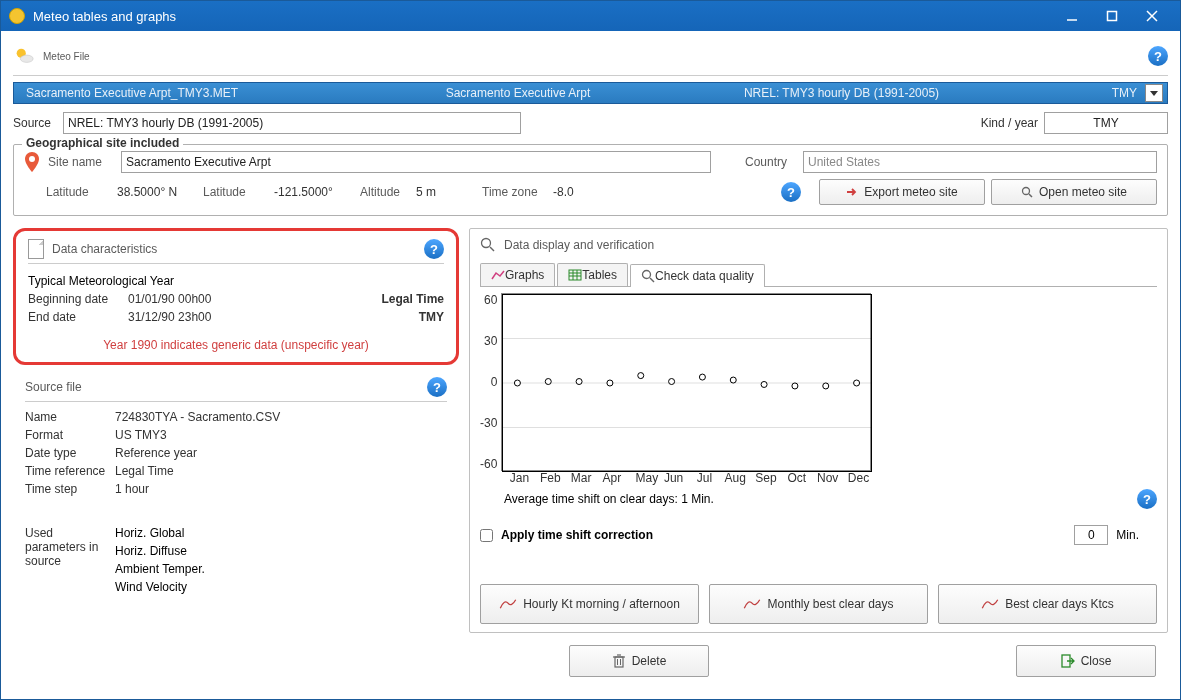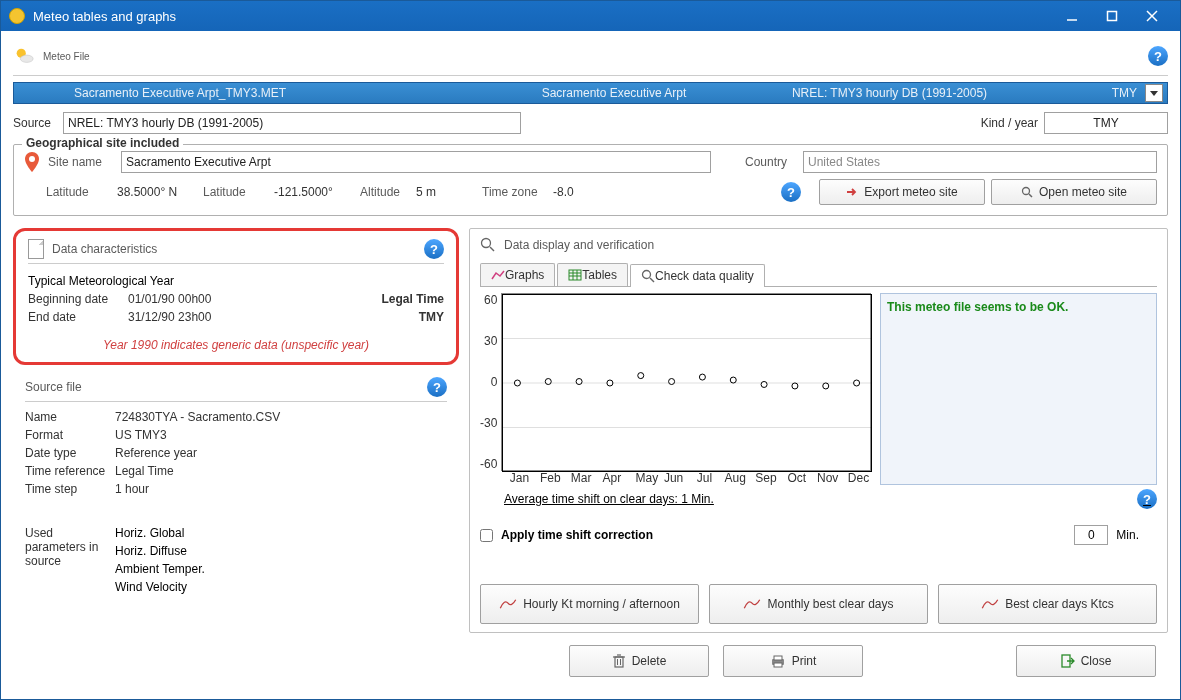--- a/index.html
+++ b/index.html
@@ -14,21 +14,21 @@
 
 .content { flex: 1; padding: 10px 12px; display: flex; flex-direction: column; gap: 2px; overflow: hidden; }
 
 .meteo-header { display: flex; align-items: center; padding: 4px 0 8px 0; border-bottom: 1px solid #ccc; }
 .meteo-header .sun-icon { width: 22px; height: 22px; margin-right: 8px; position: relative; }
 .meteo-header .sun-icon svg { width: 22px; height: 22px; }
 .meteo-header h2 { font-size: 10px; font-weight: normal; color: #5a5a5a; flex: 1; }
 .help-icon { width: 20px; height: 20px; border-radius: 50%; background: linear-gradient(to bottom, #4da6ff, #1a6fc4); color: #fff; display: flex; align-items: center; justify-content: center; font-weight: bold; font-size: 13px; cursor: pointer; }
 
 .file-bar { height: 22px; background: linear-gradient(to bottom, #3a8fd4, #2a7bc0); border: 1px solid #1a5a99; display: flex; align-items: center; color: #e8f0f8; padding: 0 4px; margin-top: 4px; }
-.file-bar .seg { flex: none; padding: 0 8px; white-space: nowrap; margin-left: 48px; }
+.file-bar .seg { flex: none; padding: 0 8px; white-space: nowrap; }
 .file-bar .seg1 { width: 380px; }
 .file-bar .seg2 { width: 240px; text-align: center; }
 .file-bar .seg3 { flex: 1; text-align: center; }
 .file-bar .seg4 { width: 100px; text-align: right; }
 .file-bar .chev { width: 18px; height: 18px; border: 1px solid #888; background: #fff; display: flex; align-items: center; justify-content: center; cursor: pointer; }
 .file-bar .chev::after { content: ""; border-left: 4px solid transparent; border-right: 4px solid transparent; border-top: 5px solid #333; }
 
 .row { display: flex; align-items: center; gap: 6px; margin-top: 6px; }
 .label { color: #333; white-space: nowrap; }
 .input { height: 22px; border: 1px solid #a0a0a0; padding: 0 4px; background: #fff; display: flex; align-items: center; }
@@ -51,35 +51,35 @@
 .red-box { border: 3px solid #e53935; border-radius: 12px; padding: 8px 12px 10px 12px; }
 .panel-title { display: flex; align-items: center; gap: 8px; color: #5a5a5a; font-size: 13px; padding-bottom: 4px; border-bottom: 1px solid #ccc; }
 .panel-title .spacer { flex: 1; }
 .doc-icon { width: 16px; height: 20px; background: #fff; border: 1px solid #999; position: relative; }
 .doc-icon::after { content: ""; position: absolute; top: 0; right: 0; width: 5px; height: 5px; background: linear-gradient(135deg, #fff 50%, #ccc 50%); }
 
 .kv { display: flex; margin-top: 4px; }
 .kv .k { width: 100px; color: #333; }
 .kv .v { color: #333; }
 .kv .r { margin-left: auto; font-weight: bold; color: #333; }
-.red-note { color: #d04040; text-align: center; margin-top: 14px; font-style: italic; }
+.red-note { color: #d04040; text-align: center; margin-top: 14px; }
 
 .source-file { padding: 4px 12px; }
 .source-file .kv .k { width: 90px; color: #333; }
 
 .right-panel { flex: 1; border: 1px solid #c0c0c0; border-radius: 2px; padding: 8px 10px; display: flex; flex-direction: column; min-height: 0; overflow: hidden; }
 .tabs { display: flex; border-bottom: 1px solid #b0b0b0; margin-top: 6px; }
 .tab { padding: 4px 10px; background: #f4f4f4; border: 1px solid #b0b0b0; border-bottom: none; margin-right: 2px; cursor: pointer; display: flex; align-items: center; gap: 0; color: #333; border-radius: 2px 2px 0 0; }
 .tab.active { background: #fff; position: relative; top: 1px; }
 
 .chart-area { display: flex; margin-top: 6px; gap: 6px; }
 .chart-box { border: 1px solid #888; width: 370px; height: 178px; background: #fff; position: relative; }
 .ok-box { flex: 1; border: 1px solid #b0c4de; background: #f0f4fa; padding: 6px; color: #1a8a1a; font-weight: bold; }
 
-.avg-row { display: flex; align-items: center; margin-top: 4px; gap: 8px; text-decoration: underline; }
+.avg-row { display: flex; align-items: center; margin-top: 4px; gap: 8px; }
 
 .check-row { display: flex; align-items: center; gap: 8px; margin-top: 16px; }
 .check-row input[type=text] { width: 34px; height: 20px; border: 1px solid #a0a0a0; text-align: center; }
 
 .btn-row { display: flex; gap: 10px; margin-top: auto; padding-top: 10px; }
 .btn-row .btn { flex: 1; height: 40px; font-size: 12px; }
 .curve-icon { width: 18px; height: 12px; }
 
 .bottom-bar { display: flex; justify-content: flex-end; gap: 14px; padding: 10px 12px 12px 12px; }
 .bottom-bar .btn { width: 140px; height: 32px; }
@@ -325,21 +325,20 @@
                 <span style="flex:1;text-align:right">May</span>
                 <span style="flex:1;text-align:center">Jun</span>
                 <span style="flex:1;text-align:center">Jul</span>
                 <span style="flex:1;text-align:center">Aug</span>
                 <span style="flex:1;text-align:center">Sep</span>
                 <span style="flex:1;text-align:center">Oct</span>
                 <span style="flex:1;text-align:center">Nov</span>
                 <span style="flex:1;text-align:center">Dec</span>
               </div>
           </div>
-          <div class="ok-box">This meteo file seems to be OK.</div>
         </div>
 
         <div class="avg-row">
           <span style="margin-left:24px">Average time shift on clear days: 1 Min.</span>
           <span style="flex:1"></span>
           <div class="help-icon">?</div>
         </div>
 
         <div class="check-row">
           <input type="checkbox" style="">
@@ -378,28 +377,20 @@
       <div class="btn">
         <svg width="14" height="16">
             <rect x="3" y="4" width="8" height="10" fill="none" stroke="#666" stroke-width="1.2"></rect>
             <line x1="1" y1="4" x2="13" y2="4" stroke="#666" stroke-width="1.2"></line>
             <line x1="5" y1="2" x2="9" y2="2" stroke="#666" stroke-width="1.2"></line>
             <line x1="5.5" y1="6" x2="5.5" y2="12" stroke="#666"></line>
             <line x1="8.5" y1="6" x2="8.5" y2="12" stroke="#666"></line>
           </svg>
         <span>Delete</span>
       </div>
-      <div class="btn">
-        <svg width="16" height="14">
-            <rect x="2" y="5" width="12" height="6" fill="#888" rx="1"></rect>
-            <rect x="4" y="2" width="8" height="4" fill="#fff" stroke="#666"></rect>
-            <rect x="4" y="9" width="8" height="4" fill="#fff" stroke="#666"></rect>
-          </svg>
-        <span>Print</span>
-      </div>
       <span style="flex:1"></span>
       <div class="btn">
         <svg width="14" height="14">
             <rect x="1" y="1" width="8" height="12" fill="none" stroke="#2a8a2a" stroke-width="1.3"></rect>
             <path d="M6 7 L13 7 M10 4 L13 7 L10 10" fill="none" stroke="#2a8a2a" stroke-width="1.3"></path>
           </svg>
         <span>Close</span>
       </div>
     </div>
 

